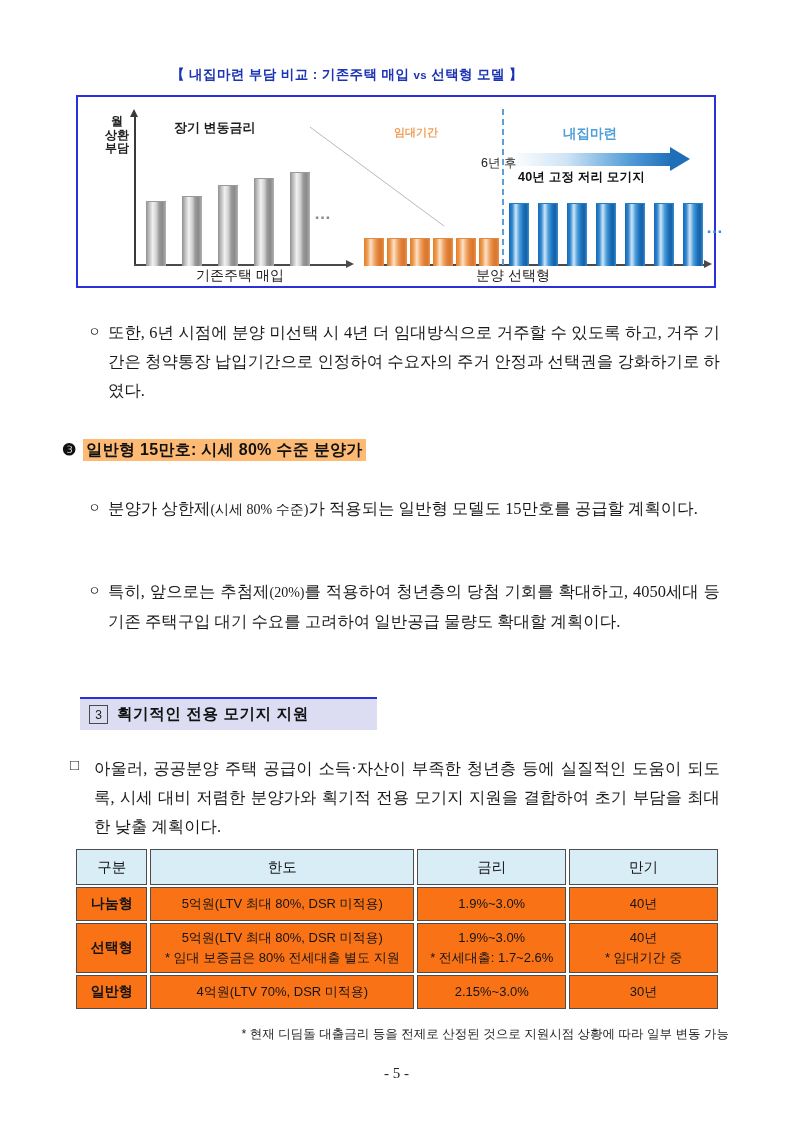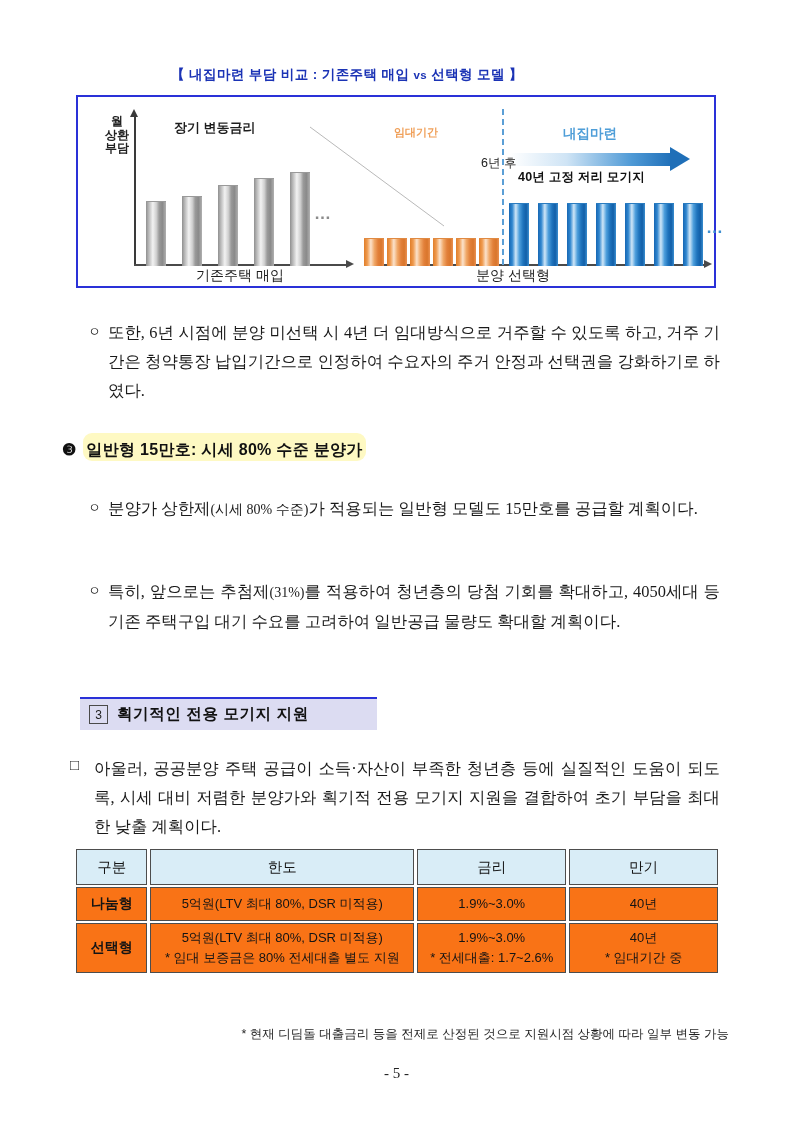--- a/index.html
+++ b/index.html
@@ -255,24 +255,23 @@
     font-size: 16px;
     font-weight: bold;
     color: #111;
     white-space: nowrap;
   }
   .head3 .num {
     font-size: 16px;
     margin-right: 7px;
   }
   .head3 .hl {
-    background: #fef9c3;
-    padding: 8px 3px 3px 3px;
+    background: #fdba74;
+    padding: 2px 3px 3px 3px;
     letter-spacing: .3px;
-    border-radius: 9px;
   }
 
   
   .head-box {
     position: absolute;
     left: 80px;
     top: 697px;
     width: 297px;
     height: 33px;
     background: #dcdcf2;
@@ -440,21 +439,21 @@
     <span class="num">❸</span><span class="hl">일반형 15만호: 시세 80% 수준 분양가</span>
   </div>
 
   <div class="marker" style="left:88px; top:499px;">ㅇ</div>
   <div class="para" style="left:108px; top:494px; width:612px;">
     <span><span>분양가 상한제</span><span class="sm">(시세 80% 수준)</span><b>가 적용되는 일반형 모델도 15만호</b><span>를 </span><b>공급</b><span>할 계획이다.</span></span>
   </div>
 
   <div class="marker" style="left:88px; top:582px;">ㅇ</div>
   <div class="para" style="left:108px; top:577px; width:612px;">
-    <span><span>특히, 앞으로는 </span><b>추첨제</b><span class="sm">(31%)</span><span>를 적용하여 </span><b>청년층</b><span>의 당첨 기회를 확대하고, 4050세대 등 </span><b>기존 주택구입 대기 수요</b><span>를 고려하여 </span><b>일반공급 물량</b><span>도 </span><b>확대</b><span>할 계획이다.</span></span>
+    <span><span>특히, 앞으로는 </span><b>추첨제</b><span class="sm">(20%)</span><span>를 적용하여 </span><b>청년층</b><span>의 당첨 기회를 확대하고, 4050세대 등 </span><b>기존 주택구입 대기 수요</b><span>를 고려하여 </span><b>일반공급 물량</b><span>도 </span><b>확대</b><span>할 계획이다.</span></span>
   </div>
 
   <div class="head-box">
     <span class="boxnum">3</span>
     <span class="boxtext">획기적인 전용 모기지 지원</span>
   </div>
 
   <div class="marker sq" style="left:70px; top:757px;">□</div>
   <div class="para" style="left:94px; top:754px; width:626px;">
     <span><span>아울러, 공공분양 주택 공급이 소득·자산이 부족한 청년층 등에 실질적인 도움이 되도록, </span><b>시세 대비 저렴한 분양가</b><span>와 </span><b>획기적 전용 모기지 지원</b><span>을 결합하여 </span><b>초기 부담</b><span>을 </span><b>최대한 낮출</b><span> 계획이다.</span></span>
@@ -490,20 +489,32 @@
         </td>
         <td class="c-rate">
           <span class="l2">1.9%~3.0%</span>
           <span class="l2">* 전세대출: 1.7~2.6%</span>
         </td>
         <td class="c-term">
           <span class="l2">40년</span>
           <span class="l2">* 임대기간 중</span>
         </td>
       </tr>
+      <tr class="r1">
+        <td class="rowhead">일반형</td>
+        <td class="c-limit">
+          <span class="l2">4억원(LTV 70%, DSR 미적용)</span>
+        </td>
+        <td class="c-rate">
+          <span class="l2">2.15%~3.0%</span>
+        </td>
+        <td class="c-term">
+          <span class="l2">30년</span>
+        </td>
+      </tr>
     </tbody>
   </table>
 
   <div class="footnote">* 현재 디딤돌 대출금리 등을 전제로 산정된 것으로 지원시점 상황에 따라 일부 변동 가능</div>
 
   <div class="pageno">- 5 -</div>
 
 </div>
 
 </body></html>

